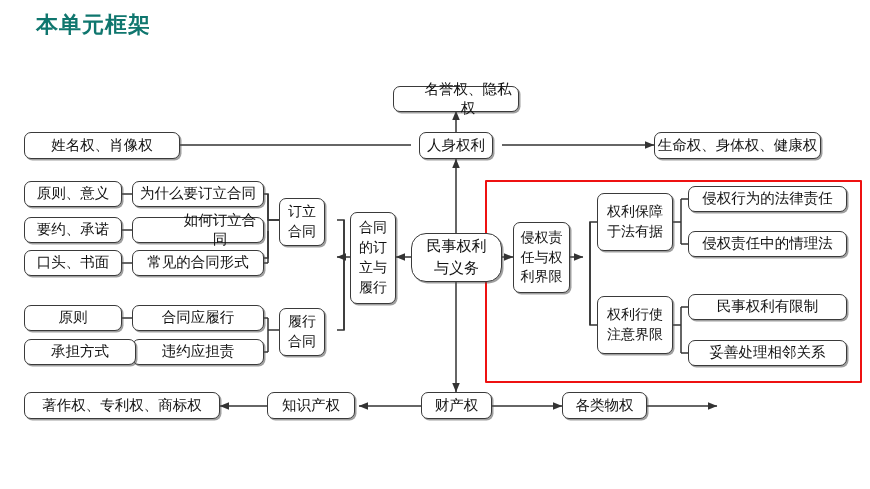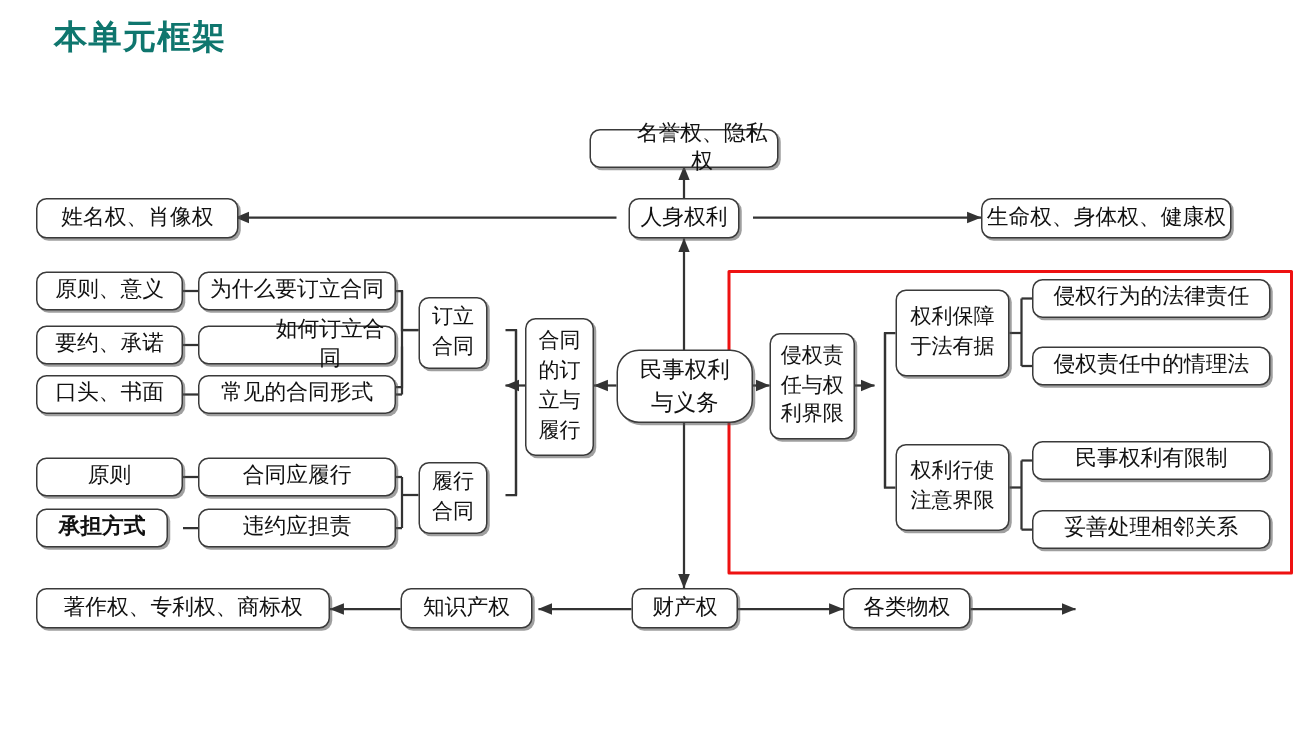--- a/index.html
+++ b/index.html
@@ -144,21 +144,21 @@
       <line x1="647" y1="406" x2="717" y2="406" marker-end="url(#arrow)"></line>
     </g>
   </svg>
 
   <div class="red-frame" style="left:485px; top:180px; width:377px; height:203px;"></div>
 
   <div class="node" style="left:393px; top:86px; width:126px; height:26px;padding-left:24px;">名誉权、隐私权</div>
 
   <div class="node" style="left:419px; top:132px; width:74px; height:27px;">人身权利</div>
 
-  <div class="node" style="left:24px; top:132px; width:135px; height:27px;">姓名权、肖像权</div>
+  <div class="node" style="left:24px; top:132px; width:156px; height:27px;">姓名权、肖像权</div>
 
   <div class="node" style="left:654px; top:132px; width:167px; height:27px;">生命权、身体权、健康权</div>
 
   <div class="node tall" style="left:411px; top:233px; width:91px; height:49px; font-size:15px;border-radius:15px;">民事权利
 与义务</div>
 
   <div class="node tall narrow" style="left:350px; top:212px; width:46px; height:92px;">合同
 的订
 立与
 履行</div>
@@ -174,21 +174,21 @@
   <div class="node" style="left:132px; top:250px; width:132px; height:26px;">常见的合同形式</div>
 
   <div class="node" style="left:24px; top:181px; width:98px; height:26px;">原则、意义</div>
   <div class="node" style="left:24px; top:217px; width:98px; height:26px;">要约、承诺</div>
   <div class="node" style="left:24px; top:250px; width:98px; height:26px;">口头、书面</div>
 
   <div class="node" style="left:132px; top:305px; width:132px; height:26px;">合同应履行</div>
   <div class="node" style="left:132px; top:339px; width:132px; height:26px;">违约应担责</div>
 
   <div class="node" style="left:24px; top:305px; width:98px; height:26px;">原则</div>
-  <div class="node" style="left:24px; top:339px; width:88px; height:26px;font-weight:bold;">承担方式</div>
+  <div class="node" style="left:24px; top:339px; width:112px; height:26px;">承担方式</div>
 
   <div class="node tall narrow" style="left:513px; top:222px; width:57px; height:71px;">侵权责
 任与权
 利界限</div>
 
   <div class="node tall" style="left:597px; top:193px; width:76px; height:58px; font-size:14px;">权利保障
 于法有据</div>
 
   <div class="node" style="left:688px; top:186px; width:159px; height:26px;">侵权行为的法律责任</div>
   <div class="node" style="left:688px; top:231px; width:159px; height:26px;">侵权责任中的情理法</div>

